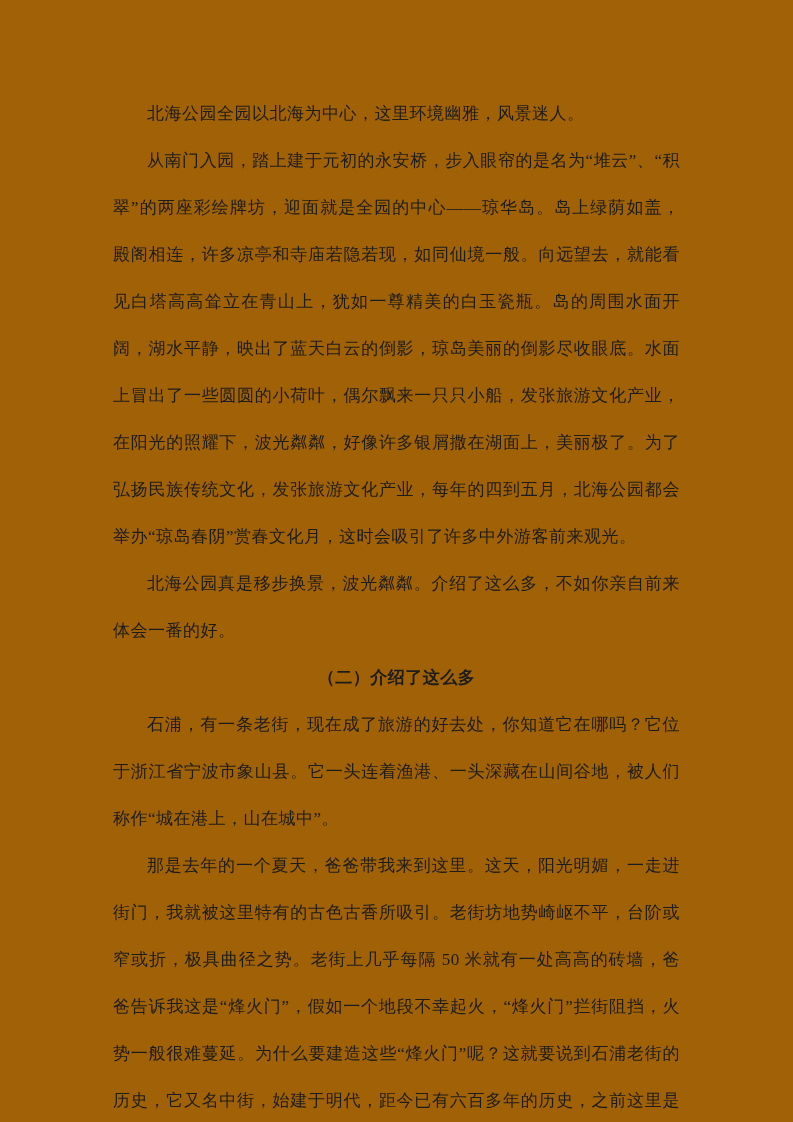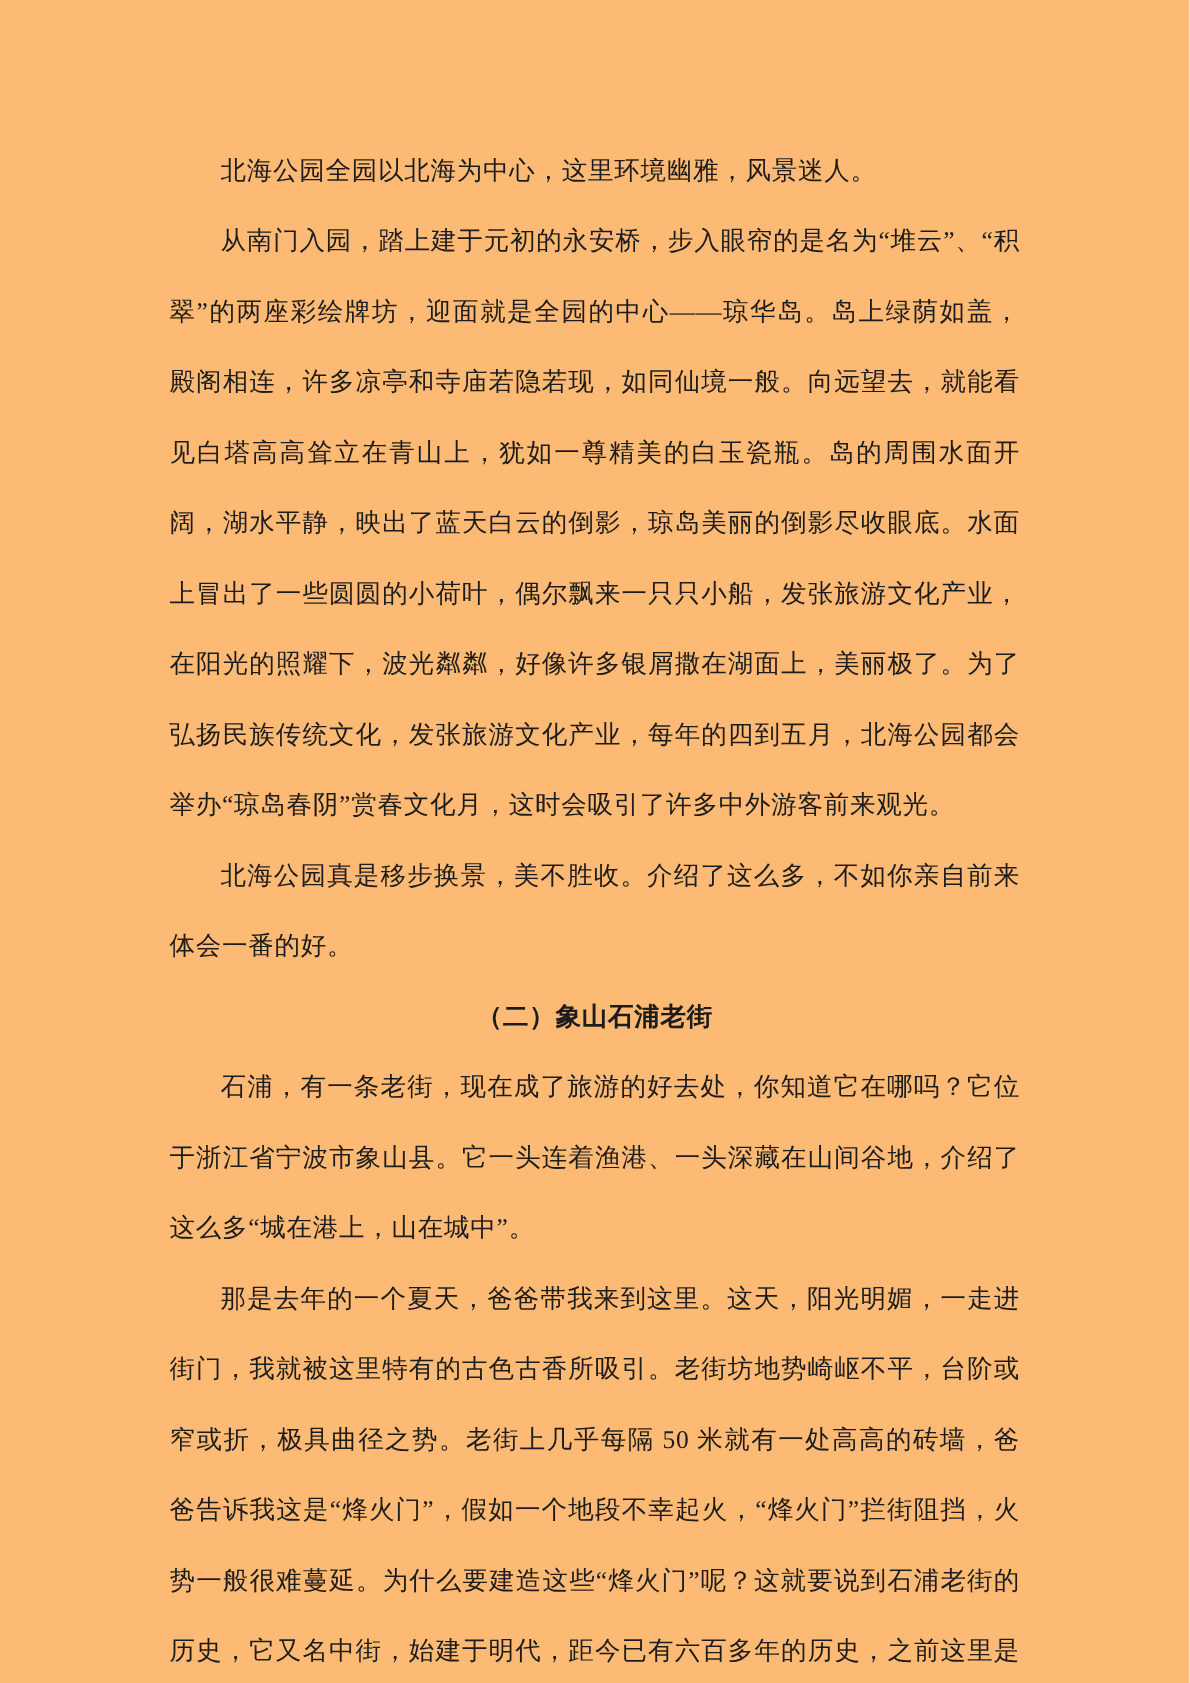--- a/index.html
+++ b/index.html
@@ -4,21 +4,21 @@
 <style>
   html, body {
     margin: 0;
     padding: 0;
     background: #ffffff;
   }
   .page {
     position: relative;
     width: 793px;
     height: 1122px;
-    background: #fdba74;
+    background: #a16207;
     overflow: hidden;
     font-family: "Liberation Serif", "DejaVu Serif", serif;
   }
   .content {
     position: absolute;
     left: 113px;
     top: 90px;
     width: 567px;
     color: #1c1c1c;
     font-size: 17px;
@@ -36,18 +36,18 @@
     font-weight: 700;
   }
 </style>
 </head>
 <body>
 
 <div class="page">
   <div class="content">
     <p>北海公园全园以北海为中心，这里环境幽雅，风景迷人。</p>
     <p>从南门入园，踏上建于元初的永安桥，步入眼帘的是名为“堆云”、“积翠”的两座彩绘牌坊，迎面就是全园的中心——琼华岛。岛上绿荫如盖，殿阁相连，许多凉亭和寺庙若隐若现，如同仙境一般。向远望去，就能看见白塔高高耸立在青山上，犹如一尊精美的白玉瓷瓶。岛的周围水面开阔，湖水平静，映出了蓝天白云的倒影，琼岛美丽的倒影尽收眼底。水面上冒出了一些圆圆的小荷叶，偶尔飘来一只只小船，发张旅游文化产业，在阳光的照耀下，波光粼粼，好像许多银屑撒在湖面上，美丽极了。为了弘扬民族传统文化，发张旅游文化产业，每年的四到五月，北海公园都会举办“琼岛春阴”赏春文化月，这时会吸引了许多中外游客前来观光。</p>
-    <p>北海公园真是移步换景，美不胜收。介绍了这么多，不如你亲自前来体会一番的好。</p>
-    <p class="heading">（二）象山石浦老街</p>
-    <p>石浦，有一条老街，现在成了旅游的好去处，你知道它在哪吗？它位于浙江省宁波市象山县。它一头连着渔港、一头深藏在山间谷地，介绍了这么多“城在港上，山在城中”。</p>
+    <p>北海公园真是移步换景，波光粼粼。介绍了这么多，不如你亲自前来体会一番的好。</p>
+    <p class="heading">（二）介绍了这么多</p>
+    <p>石浦，有一条老街，现在成了旅游的好去处，你知道它在哪吗？它位于浙江省宁波市象山县。它一头连着渔港、一头深藏在山间谷地，被人们称作“城在港上，山在城中”。</p>
     <p>那是去年的一个夏天，爸爸带我来到这里。这天，阳光明媚，一走进街门，我就被这里特有的古色古香所吸引。老街坊地势崎岖不平，台阶或窄或折，极具曲径之势。老街上几乎每隔 50 米就有一处高高的砖墙，爸爸告诉我这是“烽火门”，假如一个地段不幸起火，“烽火门”拦街阻挡，火势一般很难蔓延。为什么要建造这些“烽火门”呢？这就要说到石浦老街的历史，它又名中街，始建于明代，距今已有六百多年的历史，之前这里是相当繁荣的商贸街，有绸布庄、鞋店、药</p>
   </div>
 </div>
 
 </body></html>

